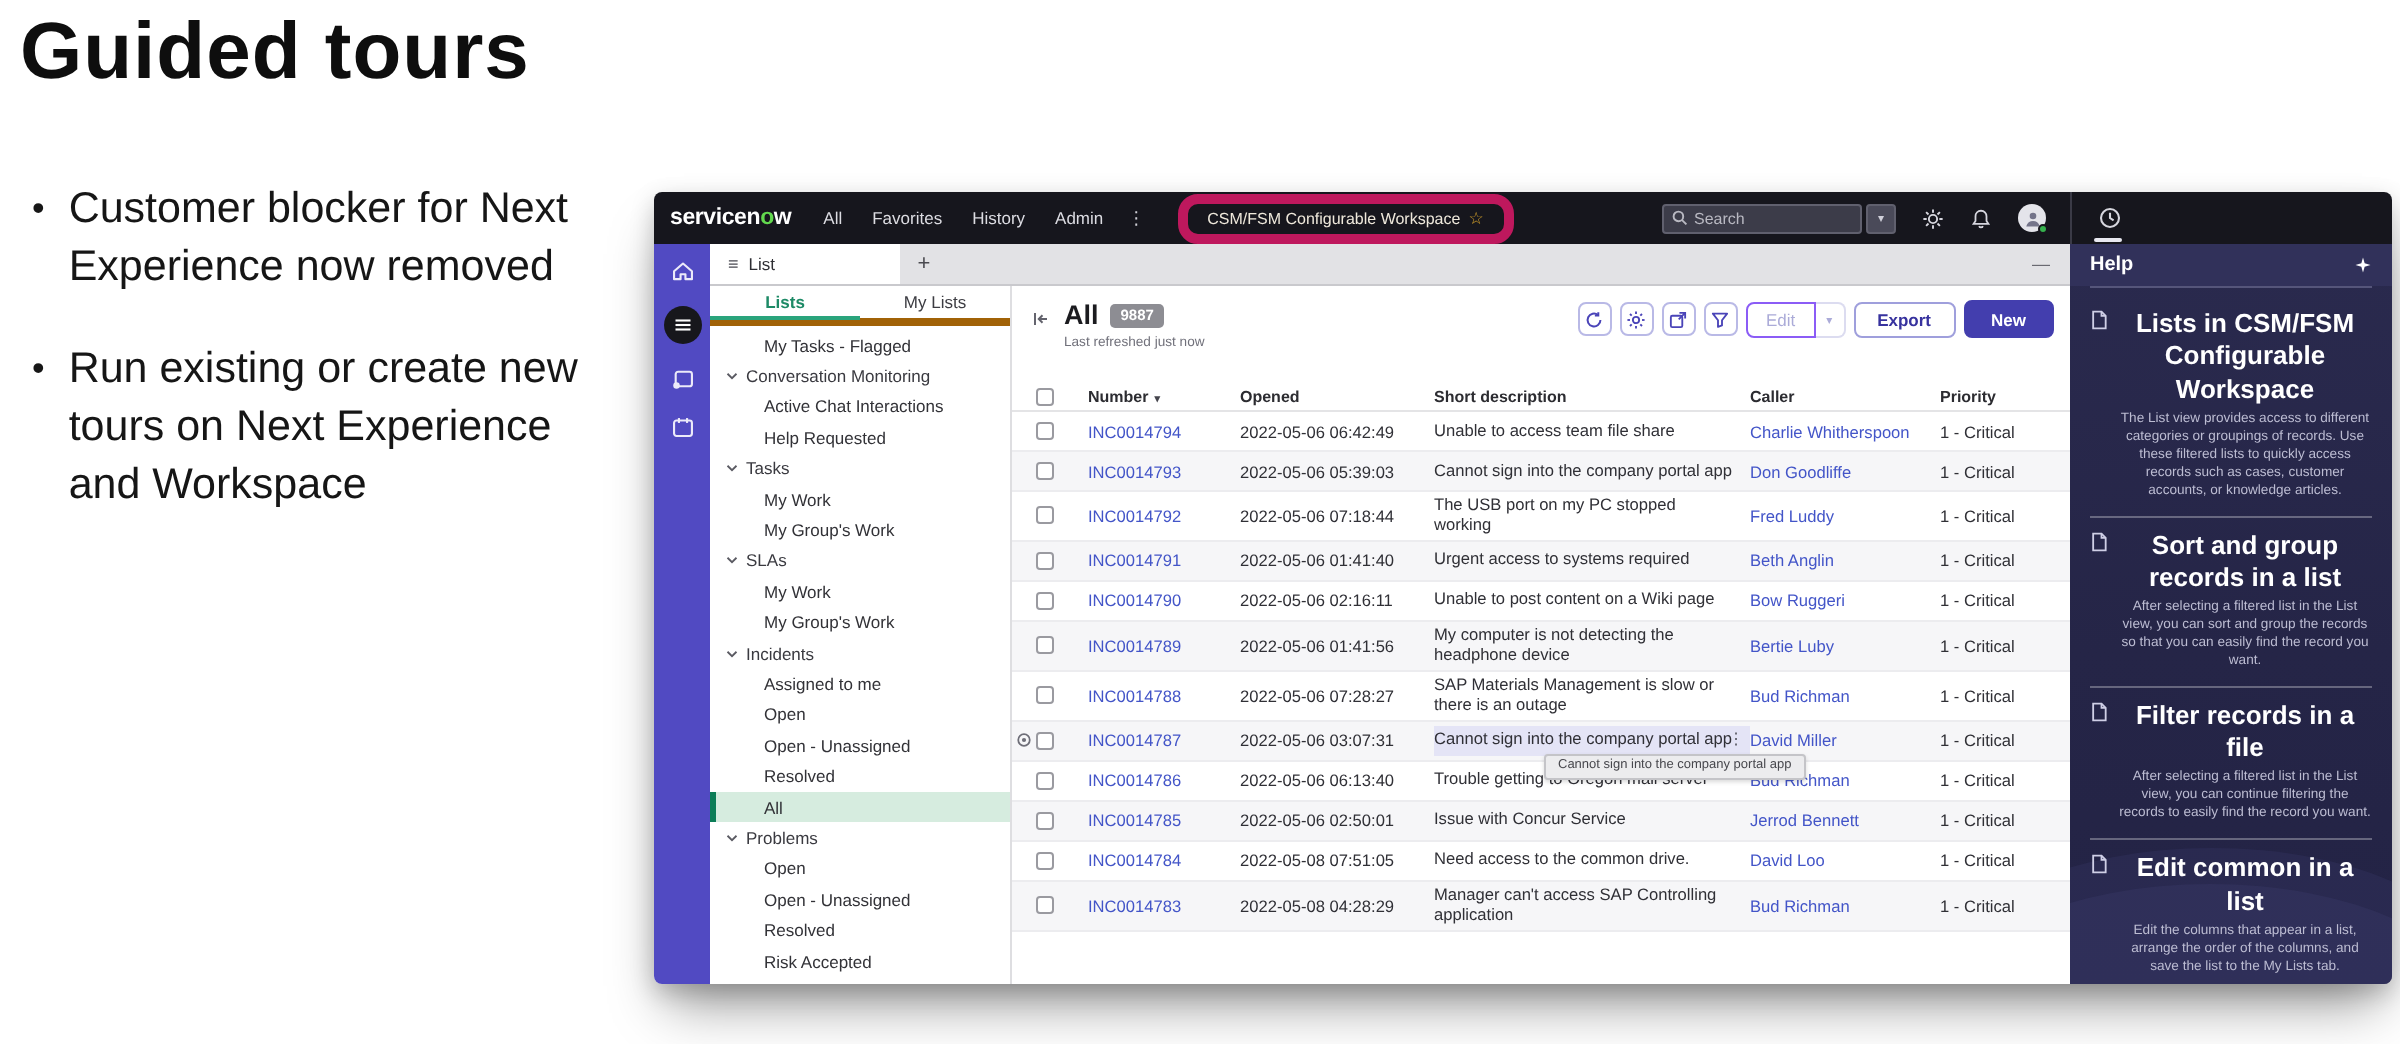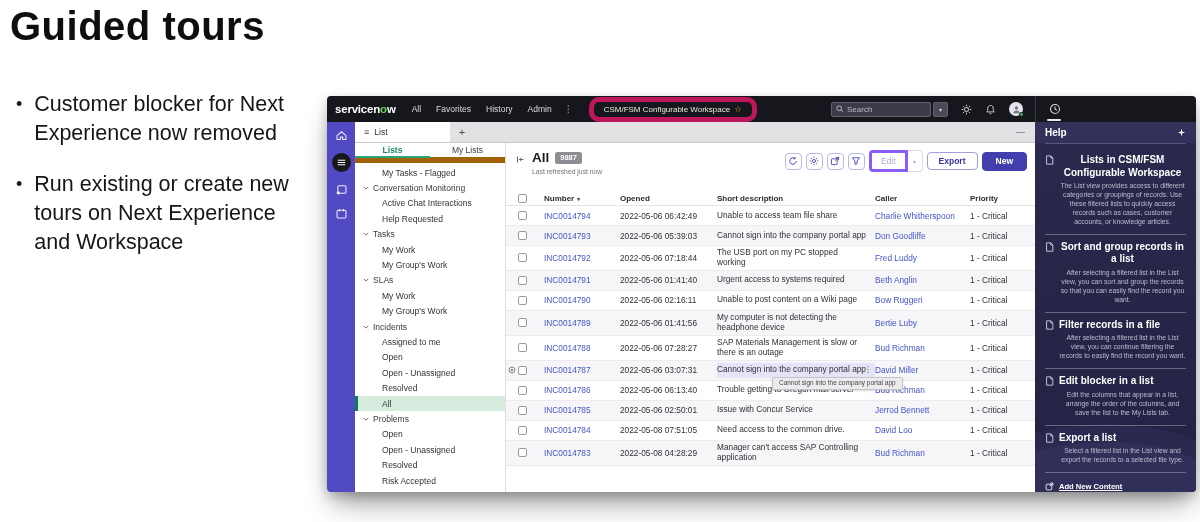--- a/index.html
+++ b/index.html
@@ -47,21 +47,21 @@
   .tab-active { width:95px; background:#fff; display:flex; align-items:center; gap:5px; padding-left:9px; font-size:8.5px; color:#2e2e33; }
   .tab-active .glyph { color:#4a4a52; font-size:9px; }
   .tab-add { width:24px; display:grid; place-items:center; color:#4a4a50; font-size:11px; }
   .tab-spacer { flex:1; }
   .tab-dash { align-self:center; margin-right:10px; color:#6a6a72; font-size:9px; }
 
   .workrow { flex:1; display:flex; min-height:0; }
 
   
   .sidebar { width:150px; background:#fff; display:flex; flex-direction:column; }
-  .side-tabs { height:20px; display:flex; border-bottom:6px solid #a16207; }
+  .side-tabs { height:20px; display:flex; border-bottom:4px solid #a16207; }
   .side-tab { flex:1; display:grid; place-items:center; font-size:8.5px; color:#3c3c42; position:relative; }
   .side-tab.active { color:#1d8a66; font-weight:bold; }
   .side-tab.active::after { content:""; position:absolute; left:0; right:0; bottom:-1px; height:2px; background:#2aa47c; }
   .tree { flex:1; overflow:hidden; padding-top:2px; }
   .titem { height:15.4px; display:flex; align-items:center; font-size:8.5px; color:#323237; padding-left:27px; white-space:nowrap; }
   .titem.group { padding-left:8px; gap:4px; color:#3a3a40; }
   .titem.group .chev { color:#5a5a62; display:grid; place-items:center; }
   .titem.selected { background:#d6ecdf; border-left:3px solid #0c7d57; padding-left:24px; }
 
   
@@ -70,21 +70,21 @@
   .collapse { color:#61616b; margin-top:5px; }
   .title-wrap { margin-left:7px; }
   .title-row { display:flex; align-items:center; gap:6px; }
   .list-title { font-size:13.5px; font-weight:bold; color:#1b1b1f; }
   .count-badge { background:#8d8d93; color:#fff; font-size:7.5px; font-weight:bold; padding:1.5px 5px; border-radius:2.5px; }
   .refreshed { font-size:6.8px; color:#71717b; margin-top:3px; }
   .toolbar { margin-left:auto; display:flex; align-items:center; gap:4px; }
   .icon-btn { width:17px; height:17px; border:1px solid #b9b9e6; border-radius:4px; background:#fff; color:#4a44b8; display:grid; place-items:center; }
   .edit-group { display:flex; }
   .btn { font-size:8.5px; border-radius:4px; display:flex; align-items:center; justify-content:center; }
-  .edit-btn { border:3px solid #8b5cf6; color:#ababd8; padding:3px 9px; border-radius:4px 0 0 4px; background:#fff; }
+  .edit-btn { border:1px solid #8b5cf6; color:#ababd8; padding:3px 9px; border-radius:4px 0 0 4px; background:#fff; }
   .edit-caret { border:1px solid #dcdcf0; border-left:none; color:#ababd8; width:15px; border-radius:0 4px 4px 0; font-size:6px; background:#fff; display:grid; place-items:center; }
   .export-btn { border:1px solid #9f9fdc; color:#37329e; font-weight:bold; padding:3px 11px; background:#fff; }
   .new-btn { background:#433eae; color:#fff; font-weight:bold; padding:3.5px 13px; border:1px solid #433eae; }
 
   .grid-header, .trow { display:grid; grid-template-columns:26px 76px 97px 158px 95px 1fr; padding-left:12px; align-items:center; }
   .grid-header { height:15px; font-size:8px; font-weight:bold; color:#2c2c31; border-bottom:1px solid #e4e4e6; }
   .grid-header .sort { font-size:5.5px; color:#44444c; margin-left:3px; }
   .rows { flex:1; overflow:hidden; position:relative; }
   .trow { min-height:20px; font-size:8.3px; border-bottom:1px solid #ececef; padding-top:2px; padding-bottom:2px; }
   .trow:nth-child(even) { background:#f6f6f8; }
@@ -98,21 +98,21 @@
   .desc.hl .kebab { position:absolute; right:3px; top:50%; transform:translateY(-50%); color:#55555e; font-size:8px; }
   .tooltip { position:absolute; left:55px; top:calc(100% - 1px); background:#ececee; border:1px solid #c4c4c8; border-radius:2px; color:#47474d; font-size:6.5px; padding:1.5px 6px; white-space:nowrap; z-index:6; box-shadow:0 1px 2px rgba(0,0,0,.15); }
 
   
   .help { width:161px; background:linear-gradient(180deg,#2a2a4e 0%, #252547 55%, #232345 100%); color:#fff; display:flex; flex-direction:column; position:relative; overflow:hidden;text-align:center; }
   .help-header { height:21px; background:#31315a; display:flex; align-items:center; justify-content:space-between; padding:0 10px; font-size:10px; font-weight:bold; flex:0 0 auto; }
   .help-rule { border-bottom:1px solid #55557a; margin:0 10px; }
   .help-items { padding:4px 10px 0 10px; position:relative; z-index:2; }
   .hitem { padding:6px 0 7px 0; border-bottom:1px solid rgba(255,255,255,.3); }
   .hhead { display:flex; gap:5px; align-items:flex-start; }
-  .hhead .ttl { font-size:10px; font-weight:bold; line-height:1.25; color:#ffffff; }
+  .hhead .ttl { font-size:13px; font-weight:bold; line-height:1.25; color:#ffffff; }
   .hhead .doc { flex:0 0 auto; margin-top:1px; color:#cfcfe6; }
   .hbody { margin:3px 0 0 14px; font-size:6.8px; line-height:1.32; color:#bcbcd2; }
   .add-link { display:flex; align-items:center; gap:5px; margin-top:9px; font-size:7.6px; font-weight:bold; color:#fff; }
   .add-link .txt { text-decoration:underline; }
   .wave1 { position:absolute; bottom:-52px; right:-40px; width:260px; height:120px; border-radius:50%; background:#30305a; opacity:.55; z-index:1; }
   .wave2 { position:absolute; bottom:-70px; left:-60px; width:260px; height:120px; border-radius:50%; background:#383863; opacity:.45; z-index:1; }
 
   svg { display:block; }
 </style>
 </head>
@@ -562,21 +562,21 @@
           <div class="hbody">After selecting a filtered list in the List view, you can continue filtering the records to easily find the record you want.</div>
         </div>
         <div class="hitem">
           <div class="hhead">
             <span class="doc">
                 <svg width="9" height="10" viewBox="0 0 10 12">
                   <path d="M1.5 1h5L9 3.5V11H1.5z" fill="none" stroke="currentColor" stroke-width="1.1"></path>
                   <path d="M6.5 1v2.5H9" fill="none" stroke="currentColor" stroke-width="1.1"></path>
                 </svg>
               </span>
-            <span class="ttl">Edit blocker in a list</span>
+            <span class="ttl">Edit common in a list</span>
           </div>
           <div class="hbody">Edit the columns that appear in a list, arrange the order of the columns, and save the list to the My Lists tab.</div>
         </div>
         <div class="hitem">
           <div class="hhead">
             <span class="doc">
                 <svg width="9" height="10" viewBox="0 0 10 12">
                   <path d="M1.5 1h5L9 3.5V11H1.5z" fill="none" stroke="currentColor" stroke-width="1.1"></path>
                   <path d="M6.5 1v2.5H9" fill="none" stroke="currentColor" stroke-width="1.1"></path>
                 </svg>

